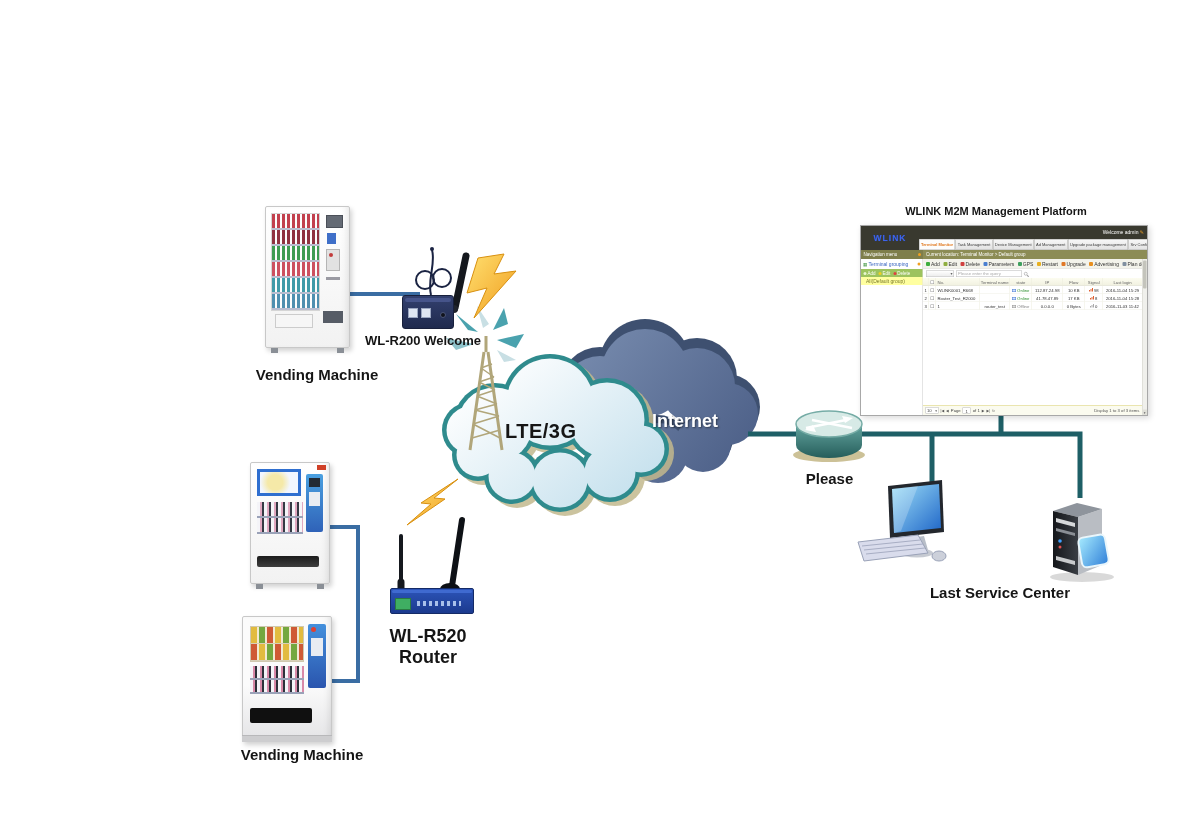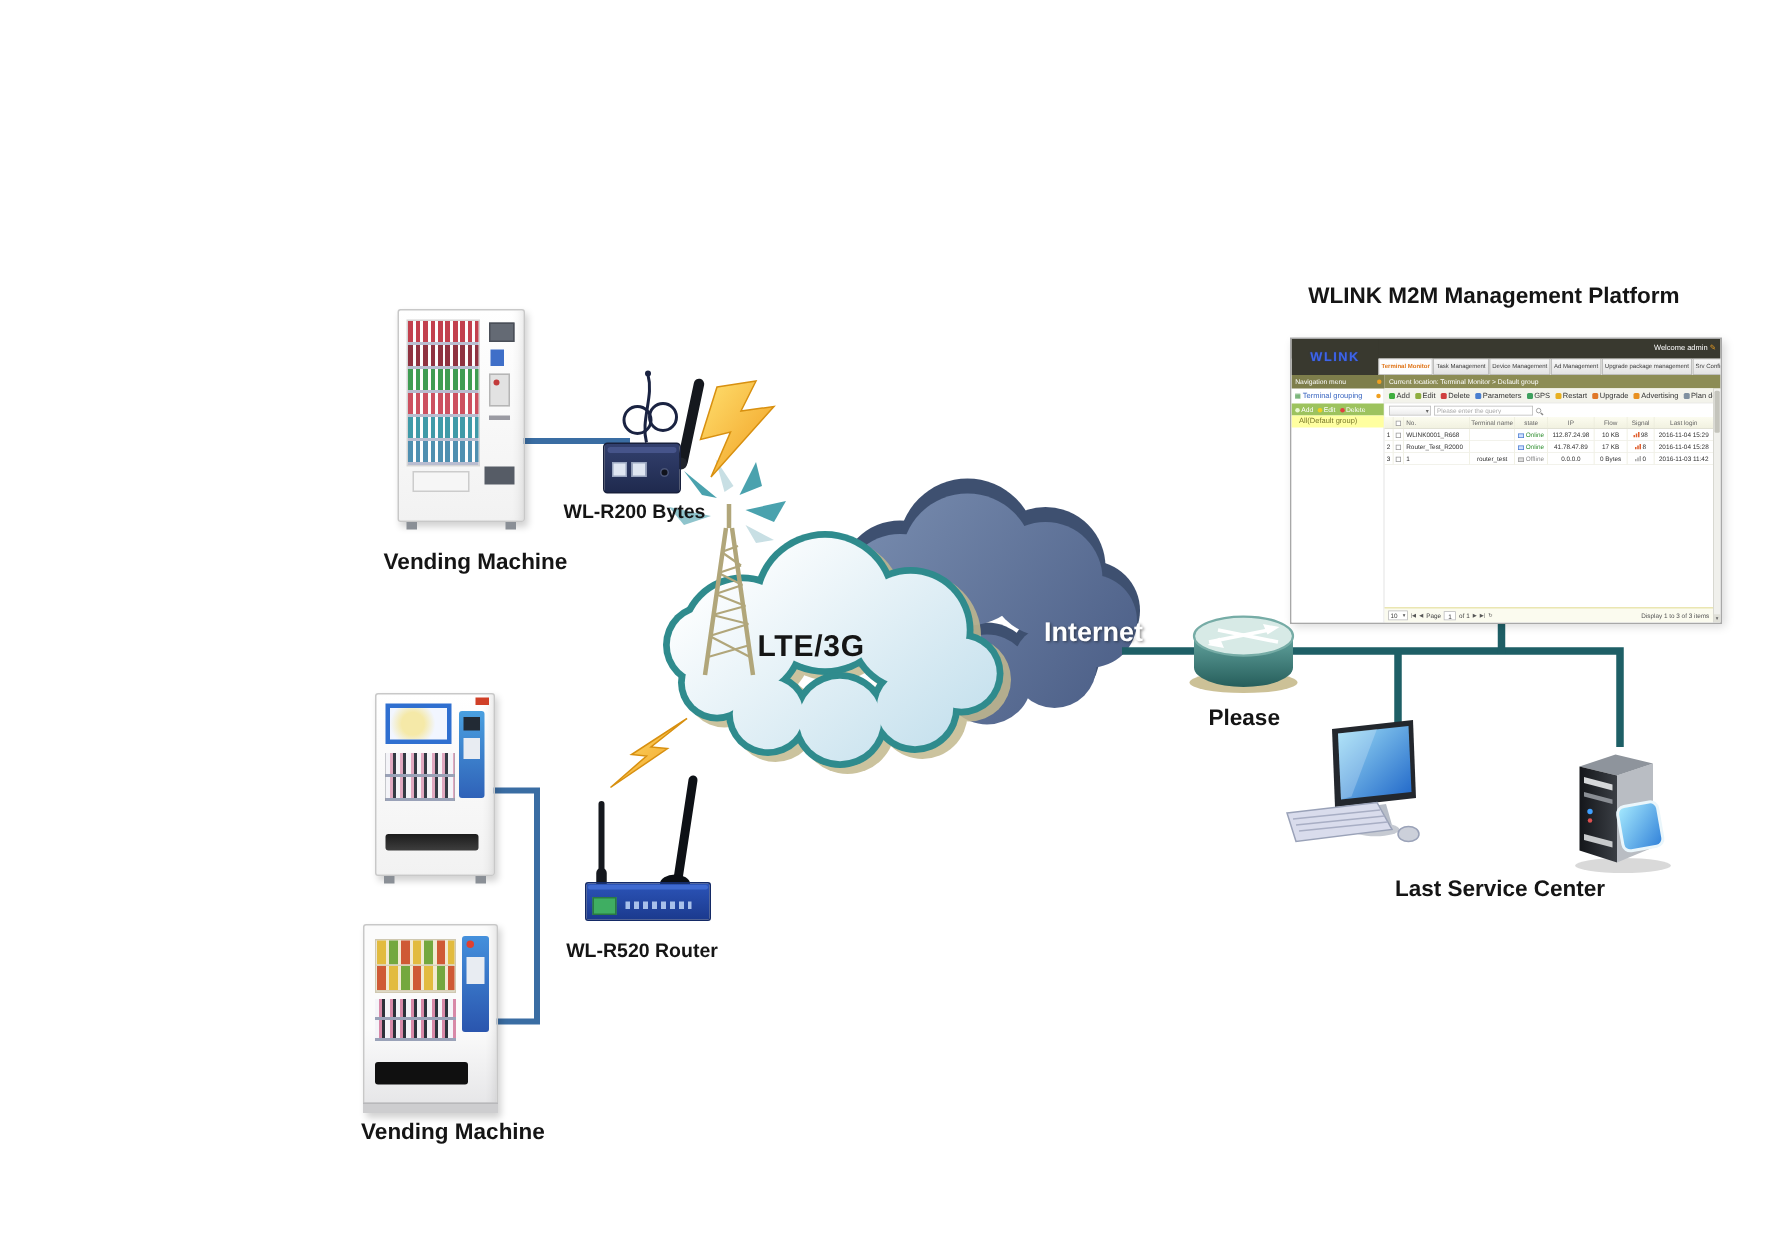--- a/index.html
+++ b/index.html
@@ -7,26 +7,26 @@
   body { font-family:"Liberation Sans", sans-serif; }
   .canvas { position:relative; width:1188px; height:840px; background:#fff; overflow:hidden; }
   .layer { position:absolute; left:0; top:0; z-index:1; }
   .el { position:absolute; z-index:2; }
   .lbl { position:absolute; z-index:3; font-weight:bold; color:#151515; text-align:center; }
 
   
   #lbl-vm-top    { left:232px; top:366px; width:170px; font-size:15px; }
   #lbl-r200      { left:358px; top:333px; width:130px; font-size:13px; }
   #lbl-vm-bot    { left:217px; top:746px; width:170px; font-size:15px; }
-  #lbl-r520      { left:362px; top:626px; width:132px; font-size:13px; }
+  #lbl-r520      { left:362px; top:626px; width:132px; font-size:18px; }
   #lbl-router    { left:792px; top:470px; width:75px;  font-size:15px; }
   #lbl-dsc       { left:905px; top:584px; width:190px; font-size:15px; }
-  #lbl-title     { left:846px; top:189px; width:300px; font-size:15px; }
+  #lbl-title     { left:846px; top:205px; width:300px; font-size:11px; }
   #lbl-lte       { left:505px; top:420px; width:110px; font-size:20px; letter-spacing:.5px; text-align:left; }
-  #lbl-internet  { left:652px; top:411px; width:110px; font-size:18px; color:#fff; text-align:right; text-shadow:1px 1px 2px rgba(0,0,0,.45); }
+  #lbl-internet  { left:652px; top:411px; width:110px; font-size:18px; color:#fff; text-align:left; text-shadow:1px 1px 2px rgba(0,0,0,.45); }
 
   
   .vm { position:absolute; }
   .vm-cab { position:absolute; inset:0; background:linear-gradient(180deg,#ffffff,#f2f2f2); border:1px solid #c8c8c8; border-radius:2px; box-shadow:2px 3px 5px rgba(0,0,0,.18), inset -6px 0 8px -6px rgba(0,0,0,.15); }
   #vm-top { left:265px; top:206px; width:85px; height:142px; }
   #vm-top .vm-win { position:absolute; left:6px; top:7px; width:49px; height:98px; border:1px solid #d5d5d5; background:#fbfbfb; display:flex; flex-direction:column; }
   #vm-top .vm-row { flex:1; border-bottom:2px solid #b9bdd0; background:repeating-linear-gradient(90deg, var(--c) 0 3px, #fdfdfd 3px 5px); }
   #vm-top .vm-disp { position:absolute; left:61px; top:9px;  width:17px; height:13px; background:#646a74; border:1px solid #4a4f58; }
   #vm-top .vm-blue { position:absolute; left:62px; top:27px; width:9px;  height:11px; background:#3f6fc8; }
   #vm-top .vm-pad  { position:absolute; left:61px; top:43px; width:14px; height:22px; background:#e2e2e2; border:1px solid #b5b5b5; }
@@ -525,21 +525,21 @@
         <div class="sscroll">
           <div class="sthumb"></div>
           <div class="sarrow">▾</div>
         </div>
       </div>
     </div>
   </div>
 
   <div class="lbl" id="lbl-title">WLINK M2M Management Platform</div>
   <div class="lbl" id="lbl-vm-top">Vending Machine</div>
-  <div class="lbl" id="lbl-r200">WL-R200 Bytes</div>
+  <div class="lbl" id="lbl-r200">WL-R200 Welcome</div>
   <div class="lbl" id="lbl-vm-bot">Vending Machine</div>
   <div class="lbl" id="lbl-r520">WL-R520 Router</div>
   <div class="lbl" id="lbl-router">Please</div>
   <div class="lbl" id="lbl-dsc">Last Service Center</div>
   <div class="lbl" id="lbl-lte">LTE/3G</div>
   <div class="lbl" id="lbl-internet">Internet</div>
 
 </div>
 
 </body></html>

